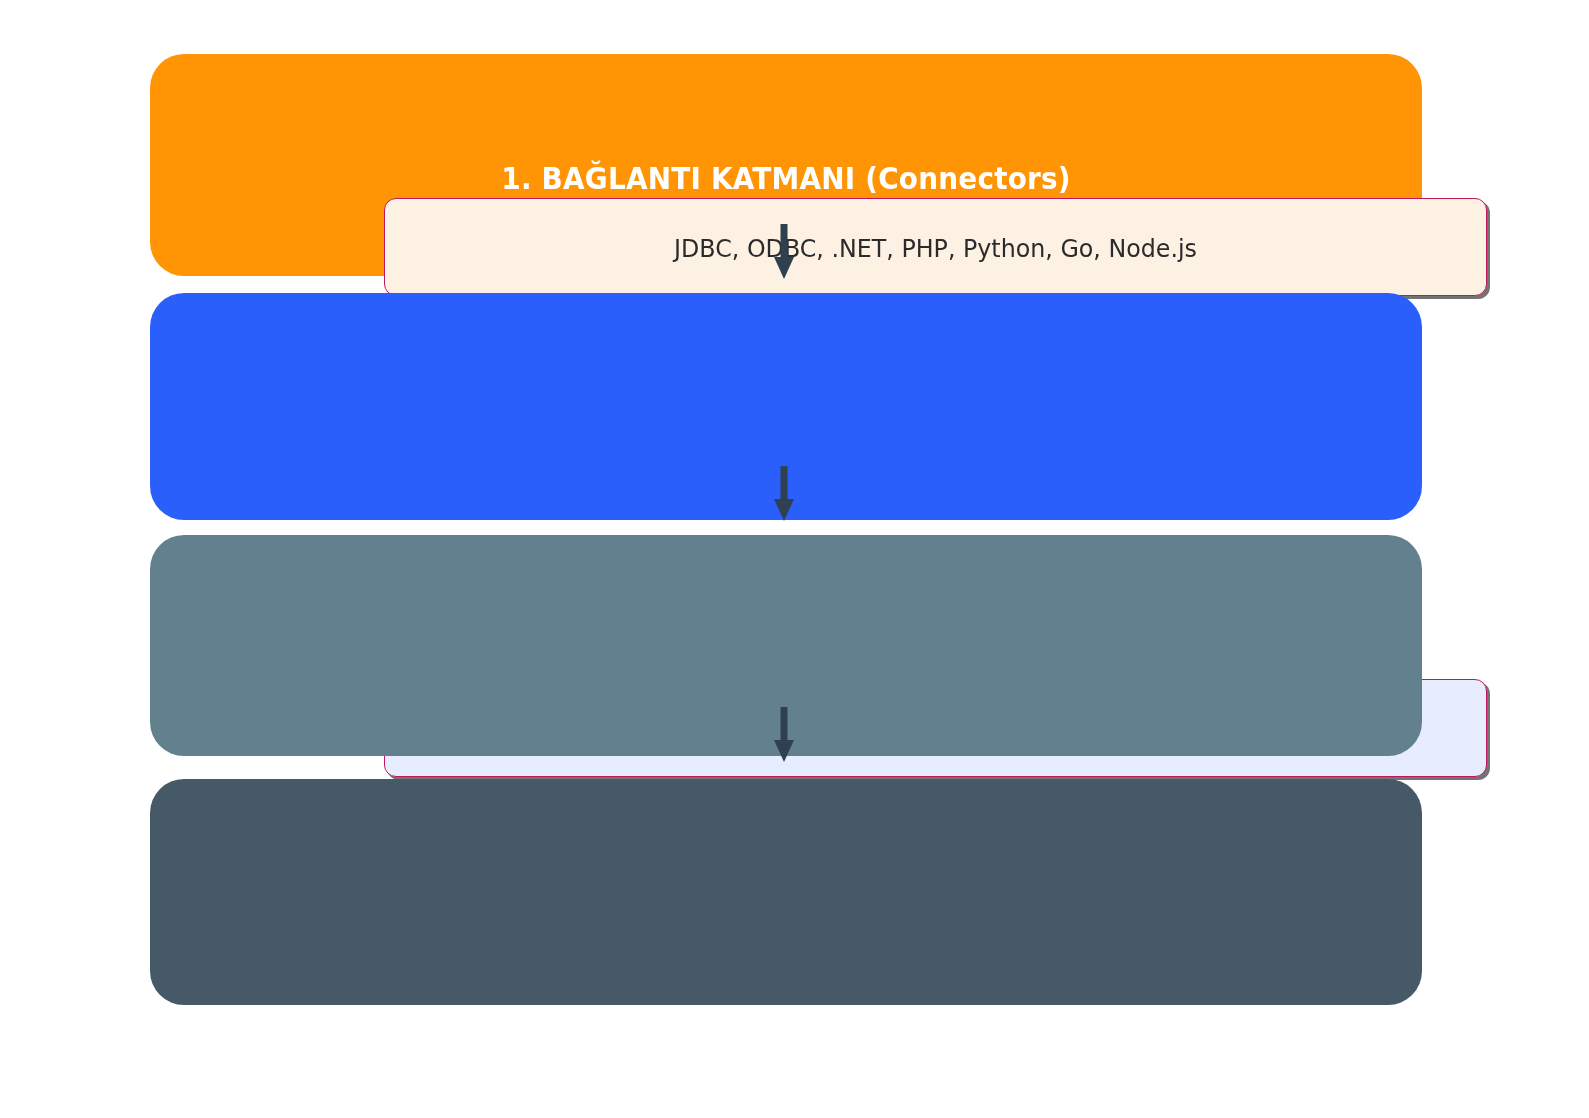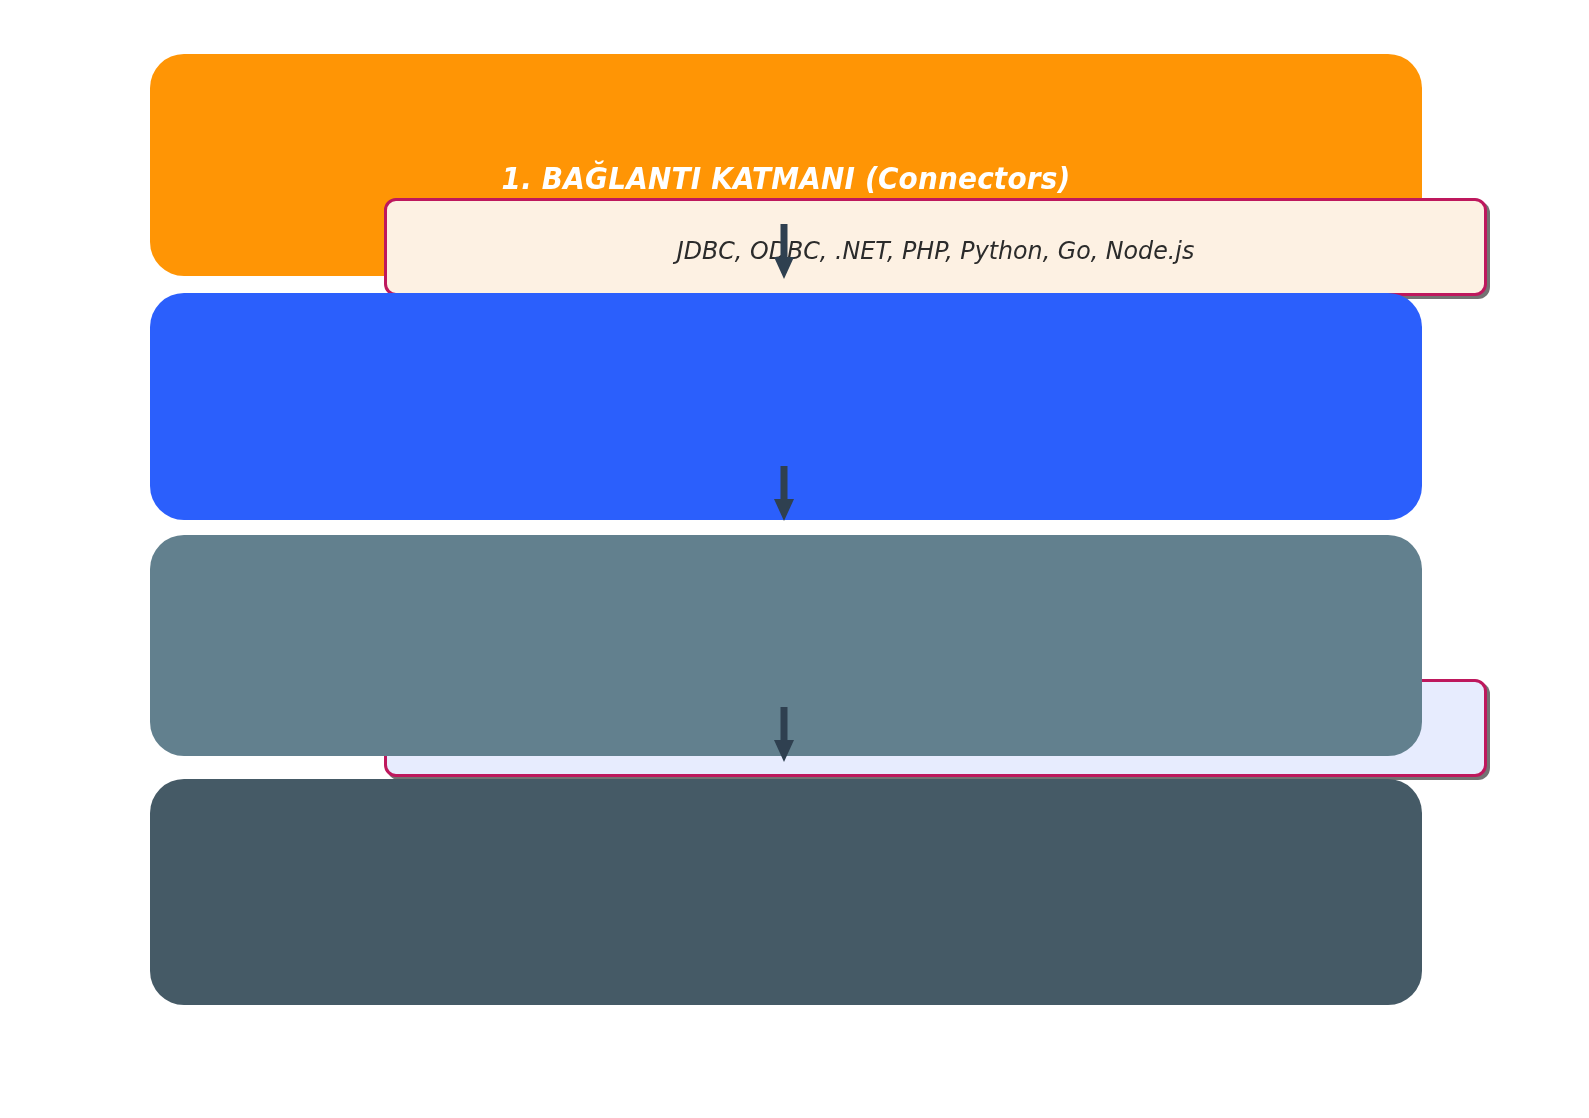--- a/index.html
+++ b/index.html
@@ -50,21 +50,21 @@
     transform: scaleX(0.93);
   }
   #layer-1 .layer-title { top: 110px; }
   #layer-2 .layer-title { top: 350px; }
 
   .inner-box {
     position: absolute;
     left: 234px;
     width: 1103px;
     box-sizing: border-box;
-    border: 3px solid #be185d;
+    border: 1px solid #be185d;
     border-radius: 12px;
     box-shadow: 3px 3px 0 rgba(0,0,0,0.55);
   }
   #inner-1 { top: 144px; height: 98px; background: #FDF1E3; }
   #inner-2 { top: 386px; height: 98px; background: #E7ECFE; }
 
   .inner-text {
     position: absolute;
     left: 0;
     right: 0;
@@ -89,21 +89,21 @@
   #arrow-2 { top: 466px; height: 56px; }
   #arrow-3 { top: 707px; height: 56px; }
 
   .flow-arrow svg { display: block; }
 </style>
 </head>
 <body>
 
 <div id="diagram" style="background: rgb(255, 255, 255);">
 
-  <div class="layer" id="layer-1" style="background: rgb(255, 149, 5); font-style: italic;">
+  <div class="layer" id="layer-1" style="background: rgb(255, 149, 5);">
     <div class="layer-title" style="color: rgb(255, 255, 255);">1. BAĞLANTI KATMANI (Connectors)</div>
     <div class="inner-box" id="inner-1" style="background: rgb(253, 241, 227);">
       <div class="inner-text" style="color: rgb(43, 43, 43);">JDBC, ODBC, .NET, PHP, Python, Go, Node.js</div>
     </div>
   </div>
 
   <div class="layer" id="layer-2" style="background: rgb(43, 95, 252);">
     <div class="layer-title" style="color: rgb(255, 255, 255);">2. SUNUCU KATMANI (MySQL Server)</div>
     <div class="inner-box" id="inner-2" style="background: rgb(231, 236, 254);">
       <div class="inner-text" style="color: rgb(43, 43, 43);">Connection Pool | SQL Interface | Parser | Optimizer | Caches</div>

